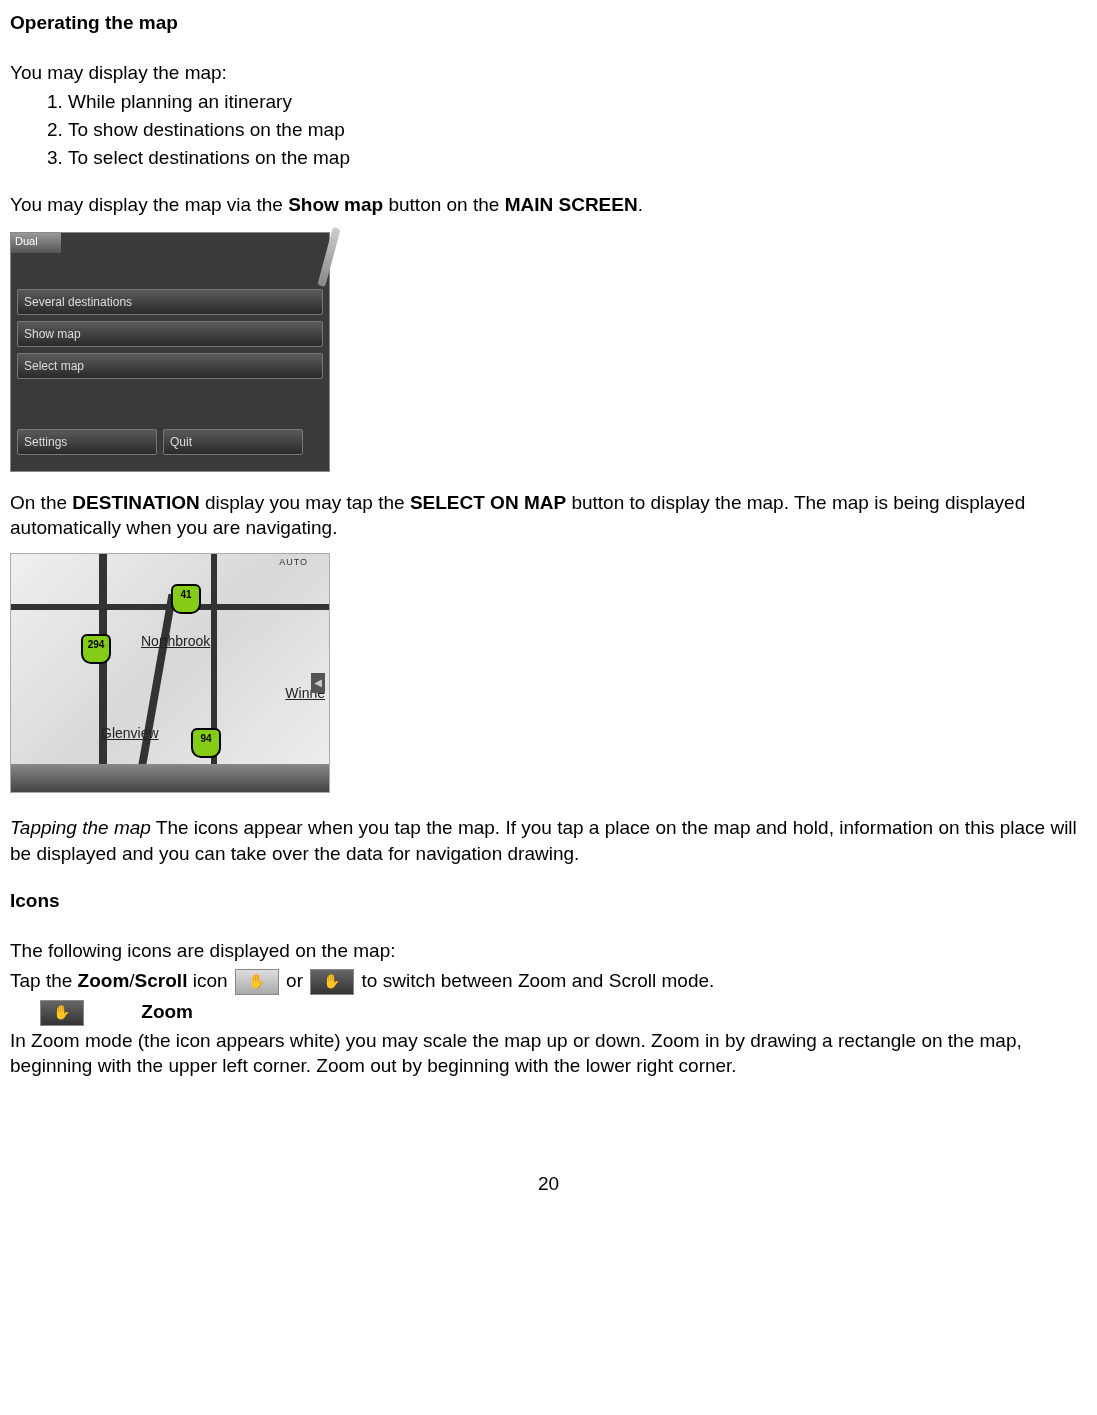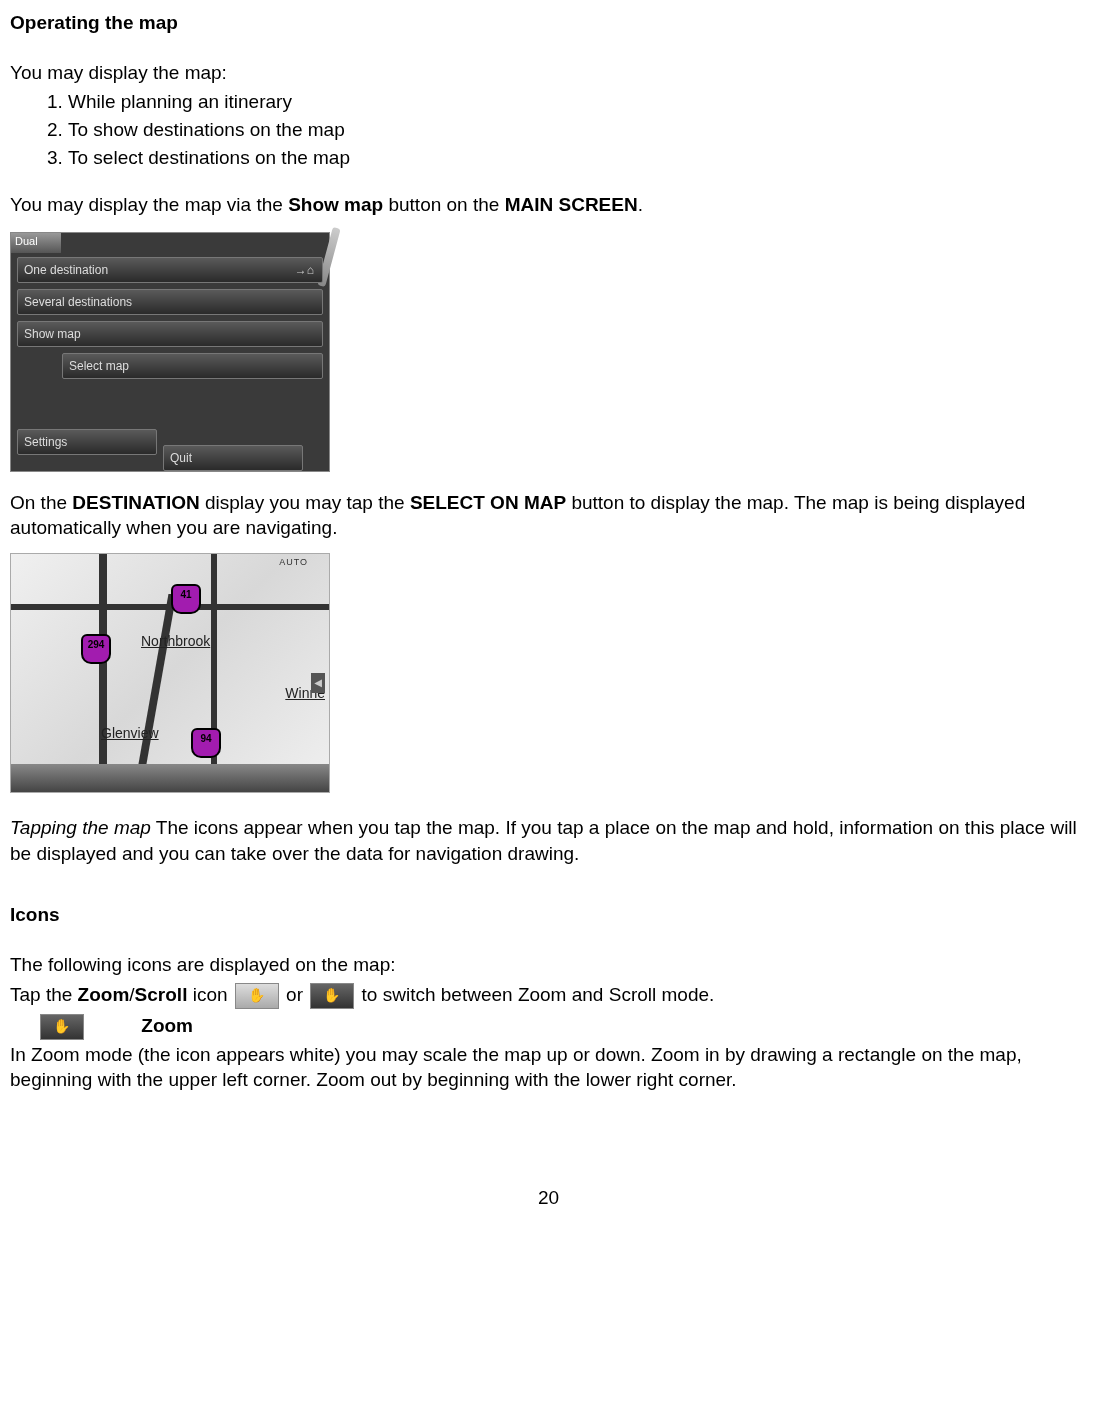--- a/index.html
+++ b/index.html
@@ -78,21 +78,20 @@
       box-sizing: border-box;
     }
     .menu-btn.half {
       right: auto;
       width: 140px;
     }
     .menu-btn.half2 {
       left: 152px;
       right: auto;
       width: 140px;
-      margin-top: 16px;
     }
     .home-icon {
       position: absolute;
       right: 8px;
       top: 4px;
       color: #ccc;
       font-size: 12px;
     }
     .screenshot2 {
       width: 320px;
@@ -117,21 +116,21 @@
     .road.v2 { width: 6px; left: 200px; top: 0; bottom: 0; }
     .road.h1 { height: 6px; top: 50px; left: 0; right: 0; }
     .road.curve {
       width: 8px; left: 140px; top: 40px; bottom: 0;
       transform: skewX(-10deg);
     }
     .shield {
       position: absolute;
       width: 30px;
       height: 30px;
-      background: #a21caf;
+      background: #84cc16;
       border: 2px solid #000;
       border-radius: 6px 6px 10px 10px;
       font-size: 10px;
       font-weight: bold;
       text-align: center;
       line-height: 14px;
       padding-top: 2px;
       box-sizing: border-box;
     }
     .city-label {
@@ -193,21 +192,21 @@
       display: inline-block;
       margin-left: 50px;
       font-weight: bold;
     }
     .page-num {
       text-align: center;
       margin-top: 92px;
       font-size: 19px;
     }
     .section-gap {
-      margin-top: 36px;
+      margin-top: 22px;
     }
   </style>
 </head>
 <body>
 
 <div class="heading">Operating the map</div>
 
 <div class="para">You may display the map:</div>
 
 <ol class="numbered">
@@ -216,27 +215,23 @@
   <li>To select destinations on the map</li>
 </ol>
 
 <div class="para">
   <span>You may display the map via the </span><span class="bold">Show map</span><span> button on the </span><span class="bold">MAIN SCREEN</span><span>.</span>
 </div>
 
 <div class="screenshot1">
   <div class="dual-tab">Dual</div>
   <div class="stylus"></div>
-  <div class="menu-btn" style="top:24px;">
-    <span>One destination</span>
-    <span class="home-icon">→⌂</span>
-  </div>
   <div class="menu-btn" style="top:56px;">Several destinations</div>
   <div class="menu-btn" style="top:88px;">Show map</div>
-  <div class="menu-btn" style="top:120px;margin-left:45px;">Select map</div>
+  <div class="menu-btn" style="top:120px;">Select map</div>
   <div class="menu-btn half" style="top:196px;">Settings</div>
   <div class="menu-btn half2" style="top:196px;">Quit</div>
 </div>
 
 <div class="para">
   <span>On the </span><span class="bold">DESTINATION</span><span> display you may tap the </span><span class="bold">SELECT ON MAP</span><span> button to display the map. The map is being displayed automatically when you are navigating.</span>
 </div>
 
 <div class="screenshot2">
   <div class="map-bg"></div>

